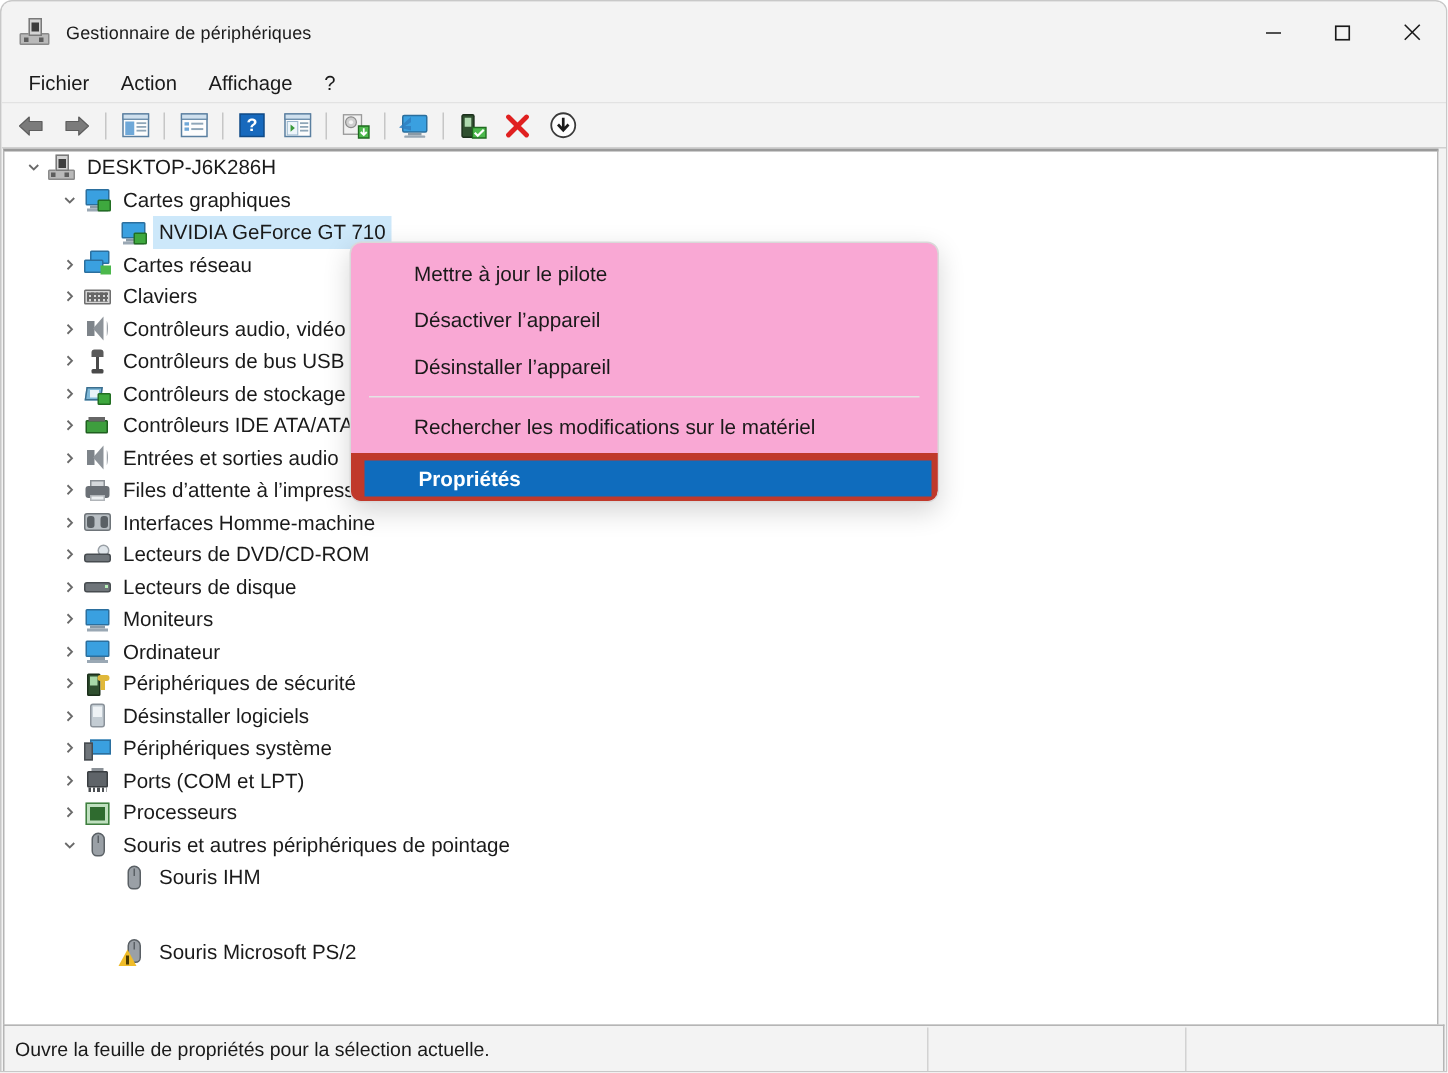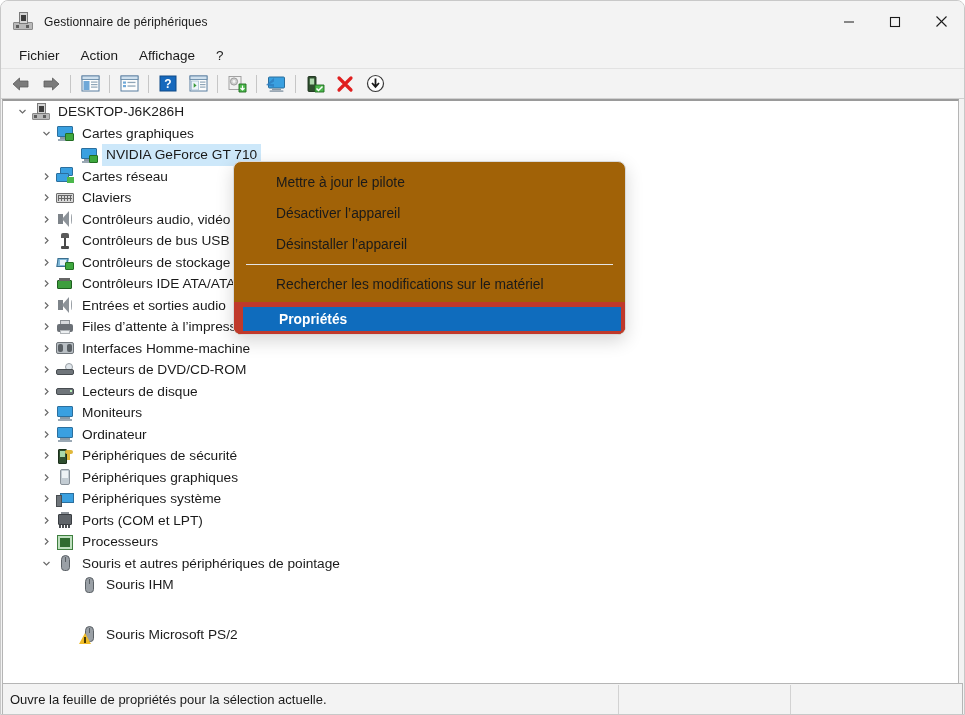--- a/index.html
+++ b/index.html
@@ -203,21 +203,21 @@
   .cmp-d1, .cmp-d2 { position:absolute; bottom:4px; width:3px; height:3px; background:#5d5d5d; }
   .cmp-d1 { left:3px; } .cmp-d2 { left:12px; }
   .cmp-card { position:absolute; left:6px; top:1px; width:9px; height:11px; background:#d4d4d4; border:1px solid #7a7a7a; }
   .cmp-chip { position:absolute; left:8px; top:4px; width:5px; height:6px; background:#3d3d3d; }
 
   
   #ctxmenu {
     position: absolute;
     left: 232px; top: 160px;
     width: 393px; height: 174px;
-    background: #a16207;
+    background: #f9a8d4;
     border: 1px solid #d9d9d9;
     border-radius: 8px;
     box-shadow: 0 6px 18px rgba(0,0,0,.16);
     padding: 5px 0 0 0;
     overflow: hidden;
   }
   .ctx-item {
     height: 31px; display: flex; align-items: center;
     padding-left: 42px;
     font-size: 13.8px; color: #1a1a1a;
@@ -631,21 +631,21 @@
     <div class="row" style="padding-left:34px;">
       <span class="chev">
         <svg width="9" height="9" viewBox="0 0 9 9">
             <path d="M3 1.5 L6 4.5 L3 7.5" stroke="#6a6a6a" stroke-width="1.2" fill="none"></path>
           </svg>
       </span>
       <span class="ico">
         <span class="log-body"></span>
           <span class="log-scr"></span>
       </span>
-      <span class="lbl">Périphériques graphiques</span>
+      <span class="lbl">Désinstaller logiciels</span>
     </div>
 
     <div class="row" style="padding-left:34px;">
       <span class="chev">
         <svg width="9" height="9" viewBox="0 0 9 9">
             <path d="M3 1.5 L6 4.5 L3 7.5" stroke="#6a6a6a" stroke-width="1.2" fill="none"></path>
           </svg>
       </span>
       <span class="ico">
         <span class="sys-mon"></span>

